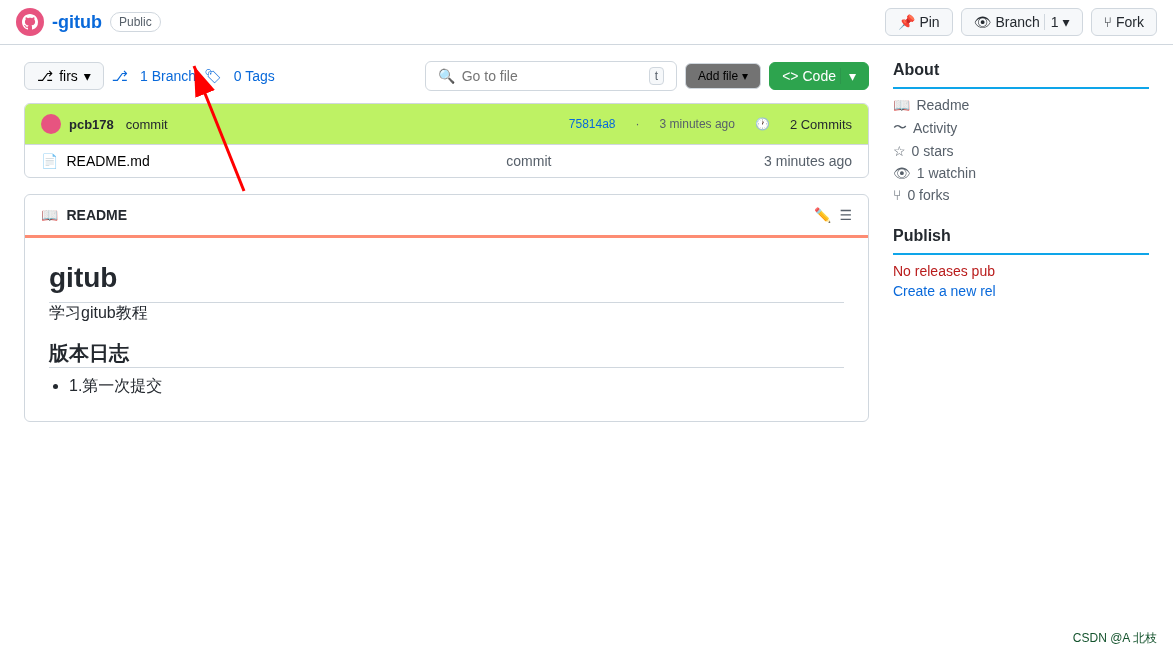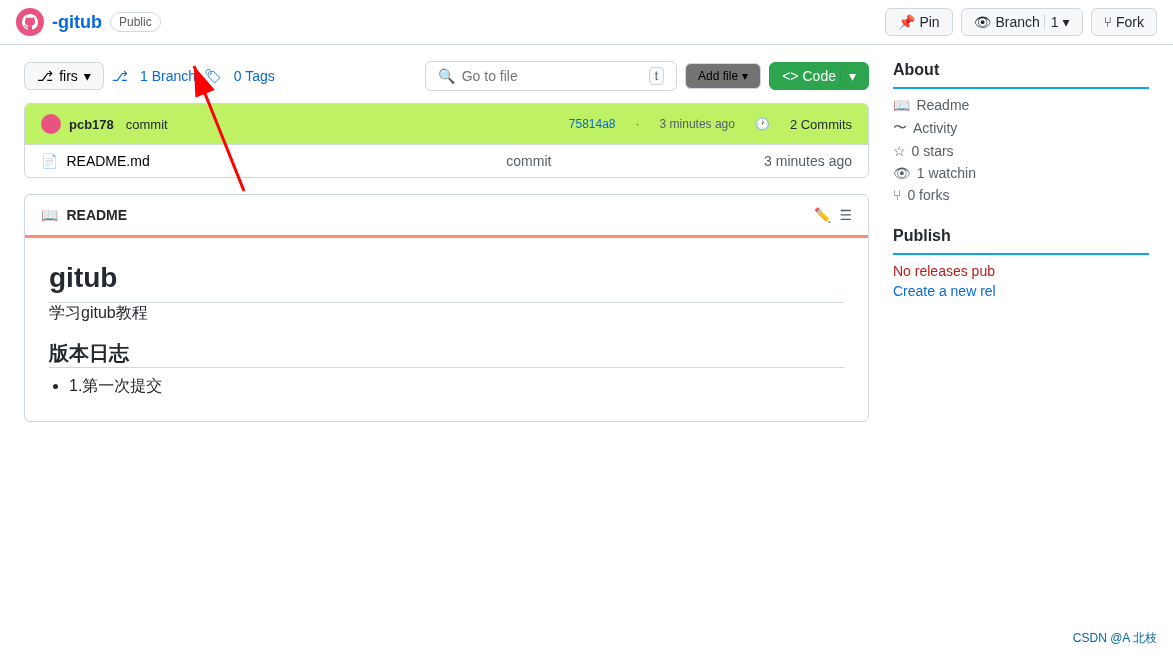--- a/index.html
+++ b/index.html
@@ -56,21 +56,21 @@
     .right-section { margin-bottom: 24px; }
     .right-section h3 { font-size: 16px; font-weight: 600; margin-bottom: 8px; padding-bottom: 8px; border-bottom: 2px solid #0ea5e9; }
     .about-text { font-size: 14px; margin-bottom: 12px; }
     .about-link { display: flex; align-items: center; gap: 6px; font-size: 14px; color: #57606a; margin-bottom: 6px; cursor: pointer; }
     .releases-text { font-size: 14px; color: #b91c1c; margin-bottom: 4px; }
     .releases-link { font-size: 14px; color: #0969da; cursor: pointer; }
     .repo-area { position: relative; }
     
     svg.arrow-svg { position: absolute; top: 0; left: 0; width: 300px; height: 160px; pointer-events: none; z-index: 10; overflow: visible; }
     
-    .watermark { position: fixed; bottom: 16px; right: 16px; font-size: 12px; color: #0369a1; }
+    .watermark { position: fixed; bottom: 16px; right: 16px; font-size: 12px; color: #14532d; }
   </style>
 </head>
 <body>
 
 <div class="top-bar">
   <div class="repo-icon">
     <svg width="16" height="16" viewBox="0 0 16 16" fill="white">
       <path d="M8 0C3.58 0 0 3.58 0 8c0 3.54 2.29 6.53 5.47 7.59.4.07.55-.17.55-.38 0-.19-.01-.82-.01-1.49-2.01.37-2.53-.49-2.69-.94-.09-.23-.48-.94-.82-1.13-.28-.15-.68-.52-.01-.53.63-.01 1.08.58 1.23.82.72 1.21 1.87.87 2.33.66.07-.52.28-.87.51-1.07-1.78-.2-3.64-.89-3.64-3.95 0-.87.31-1.59.82-2.15-.08-.2-.36-1.02.08-2.12 0 0 .67-.21 2.2.82.64-.18 1.32-.27 2-.27.68 0 1.36.09 2 .27 1.53-1.04 2.2-.82 2.2-.82.44 1.1.16 1.92.08 2.12.51.56.82 1.27.82 2.15 0 3.07-1.87 3.75-3.65 3.95.29.25.54.73.54 1.48 0 1.07-.01 1.93-.01 2.2 0 .21.15.46.55.38A8.013 8.013 0 0016 8c0-4.42-3.58-8-8-8z"></path>
     </svg>
   </div>

